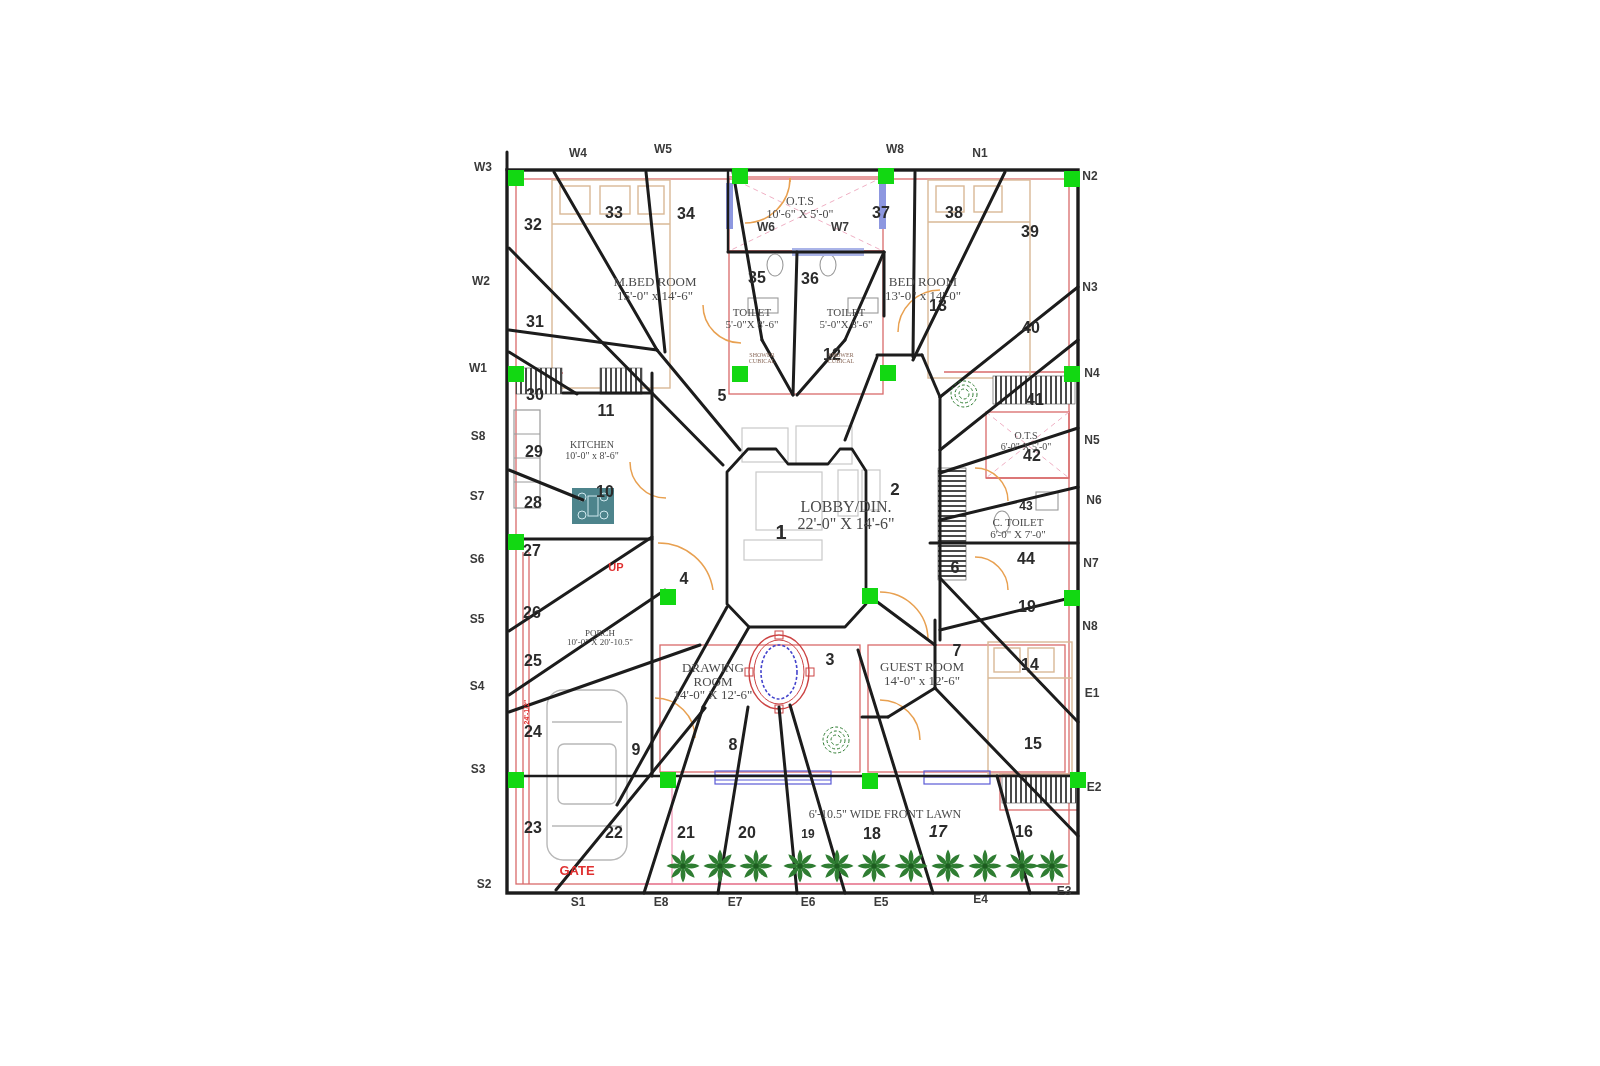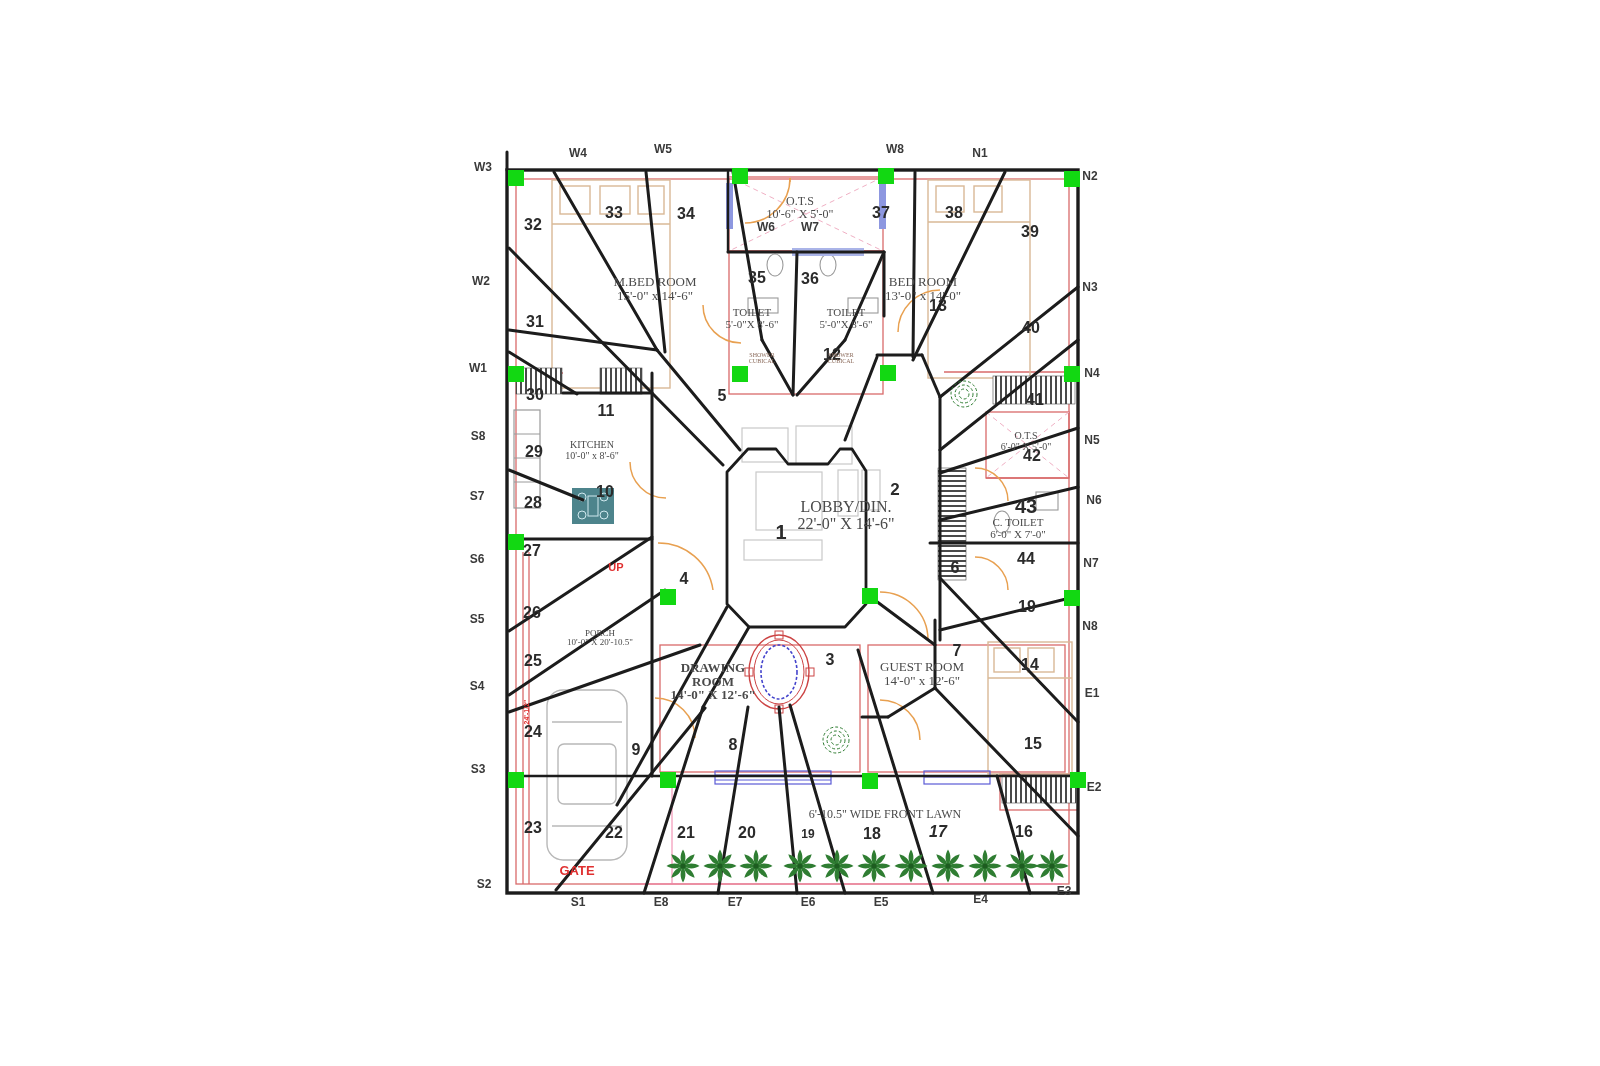--- a/index.html
+++ b/index.html
@@ -294,21 +294,21 @@
       <span class="lbl peri" style="left: 477px; top: 686px;">S4</span>
       <span class="lbl peri" style="left: 478px; top: 769px;">S3</span>
       <span class="lbl peri" style="left: 484px; top: 884px;">S2</span>
       <span class="lbl peri" style="left: 578px; top: 902px;">S1</span>
       <span class="lbl peri" style="left: 661px; top: 902px;">E8</span>
       <span class="lbl peri" style="left: 735px; top: 902px;">E7</span>
       <span class="lbl peri" style="left: 808px; top: 902px;">E6</span>
       <span class="lbl peri" style="left: 881px; top: 902px;">E5</span>
       <span class="lbl peri" style="left: 962px; top: 899px; padding-left: 37px;">E4</span>
       <span class="lbl peri" style="left: 766px; top: 227px;">W6</span>
-      <span class="lbl peri" style="left: 810px; top: 227px;">W7</span>
+      <span class="lbl peri" style="left: 840px; top: 227px;">W7</span>
       <span class="lbl zone" style="left: 781px; top: 532px; font-size: 20px;">1</span>
       <span class="lbl zone" style="left: 895px; top: 490px; font-size: 17px;">2</span>
       <span class="lbl zone" style="left: 830px; top: 660px; font-size: 16px;">3</span>
       <span class="lbl zone" style="left: 684px; top: 579px; font-size: 16px;">4</span>
       <span class="lbl zone" style="left: 722px; top: 396px; font-size: 16px;">5</span>
       <span class="lbl zone" style="left: 955px; top: 568px; font-size: 16px;">6</span>
       <span class="lbl zone" style="left: 957px; top: 651px; font-size: 16px;">7</span>
       <span class="lbl zone" style="left: 733px; top: 745px; font-size: 16px;">8</span>
       <span class="lbl zone" style="left: 636px; top: 750px; font-size: 16px;">9</span>
       <span class="lbl zone" style="left: 605px; top: 492px; font-size: 16px;">10</span>
@@ -337,21 +337,21 @@
       <span class="lbl zone" style="left: 614px; top: 213px; font-size: 16px;">33</span>
       <span class="lbl zone" style="left: 686px; top: 214px; font-size: 16px;">34</span>
       <span class="lbl zone" style="left: 757px; top: 278px; font-size: 16px;">35</span>
       <span class="lbl zone" style="left: 810px; top: 279px; font-size: 16px;">36</span>
       <span class="lbl zone" style="left: 881px; top: 213px; font-size: 16px;">37</span>
       <span class="lbl zone" style="left: 954px; top: 213px; font-size: 16px;">38</span>
       <span class="lbl zone" style="left: 1030px; top: 232px; font-size: 16px;">39</span>
       <span class="lbl zone" style="left: 1031px; top: 328px; font-size: 16px;">40</span>
       <span class="lbl zone" style="left: 1035px; top: 400px; font-size: 16px;">41</span>
       <span class="lbl zone" style="left: 1032px; top: 456px; font-size: 16px;">42</span>
-      <span class="lbl zone" style="left: 1026px; top: 506px; font-size: 20px; text-align: center;">43</span>
+      <span class="lbl zone" style="left: 1026px; top: 506px; font-size: 12px; text-align: center;">43</span>
       <span class="lbl zone" style="left: 1026px; top: 559px; font-size: 16px;">44</span>
       <span class="lbl zone" style="left: 1027px; top: 607px; font-size: 16px;">19</span>
       <span class="lbl room" style="left: 655px; top: 289px; font-size: 13px;">M.BED ROOM
 15'-0" x 14'-6"</span>
       <span class="lbl room" style="left: 752px; top: 319px; font-size: 11px;">TOILET
 5'-0"X 8'-6"</span>
       <span class="lbl room" style="left: 846px; top: 319px; font-size: 11px;">TOILET
 5'-0"X 8'-6"</span>
       <span class="lbl room" style="left: 800px; top: 208px; font-size: 12px;">O.T.S
 10'-6" X 5'-0"</span>
@@ -360,21 +360,21 @@
       <span class="lbl room" style="left: 592px; top: 450px; font-size: 10px; font-family: Liberation Serif, serif;">KITCHEN
 10'-0" x 8'-6"</span>
       <span class="lbl room" style="left: 846px; top: 516px; font-size: 16px;">LOBBY/DIN.
 22'-0" X 14'-6"</span>
       <span class="lbl room" style="left: 1026px; top: 441px; font-size: 10px;">O.T.S
 6'-0" X 5'-0"</span>
       <span class="lbl room" style="left: 1018px; top: 529px; font-size: 11px;">C. TOILET
 6'-0" X 7'-0"</span>
       <span class="lbl room" style="left: 600px; top: 638px; font-size: 9px;">PORCH
 10'-0" X 20'-10.5"</span>
-      <span class="lbl room" style="left: 713px; top: 681px; font-size: 13px; font-weight: bold;">DRAWING
+      <span class="lbl room" style="left: 713px; top: 681px; font-size: 13px;">DRAWING
 ROOM
 14'-0" X 12'-6"</span>
       <span class="lbl room" style="left: 922px; top: 674px; font-size: 13px;">GUEST ROOM
 14'-0" x 12'-6"</span>
       <span class="lbl room" style="left: 885px; top: 814px; font-size: 12px;">6'-10.5" WIDE FRONT LAWN</span>
       <span class="lbl room" style="left: 762px; top: 358px; font-size: 6px; color: rgb(138, 106, 90);">SHOWER
 CUBICAL</span>
       <span class="lbl room" style="left: 841px; top: 358px; font-size: 6px; color: rgb(138, 106, 90);">SHOWER
 CUBICAL</span>
       <span class="lbl ann" style="left: 577px; top: 871px; font-size: 13px; color: rgb(224, 48, 48);">GATE</span>

